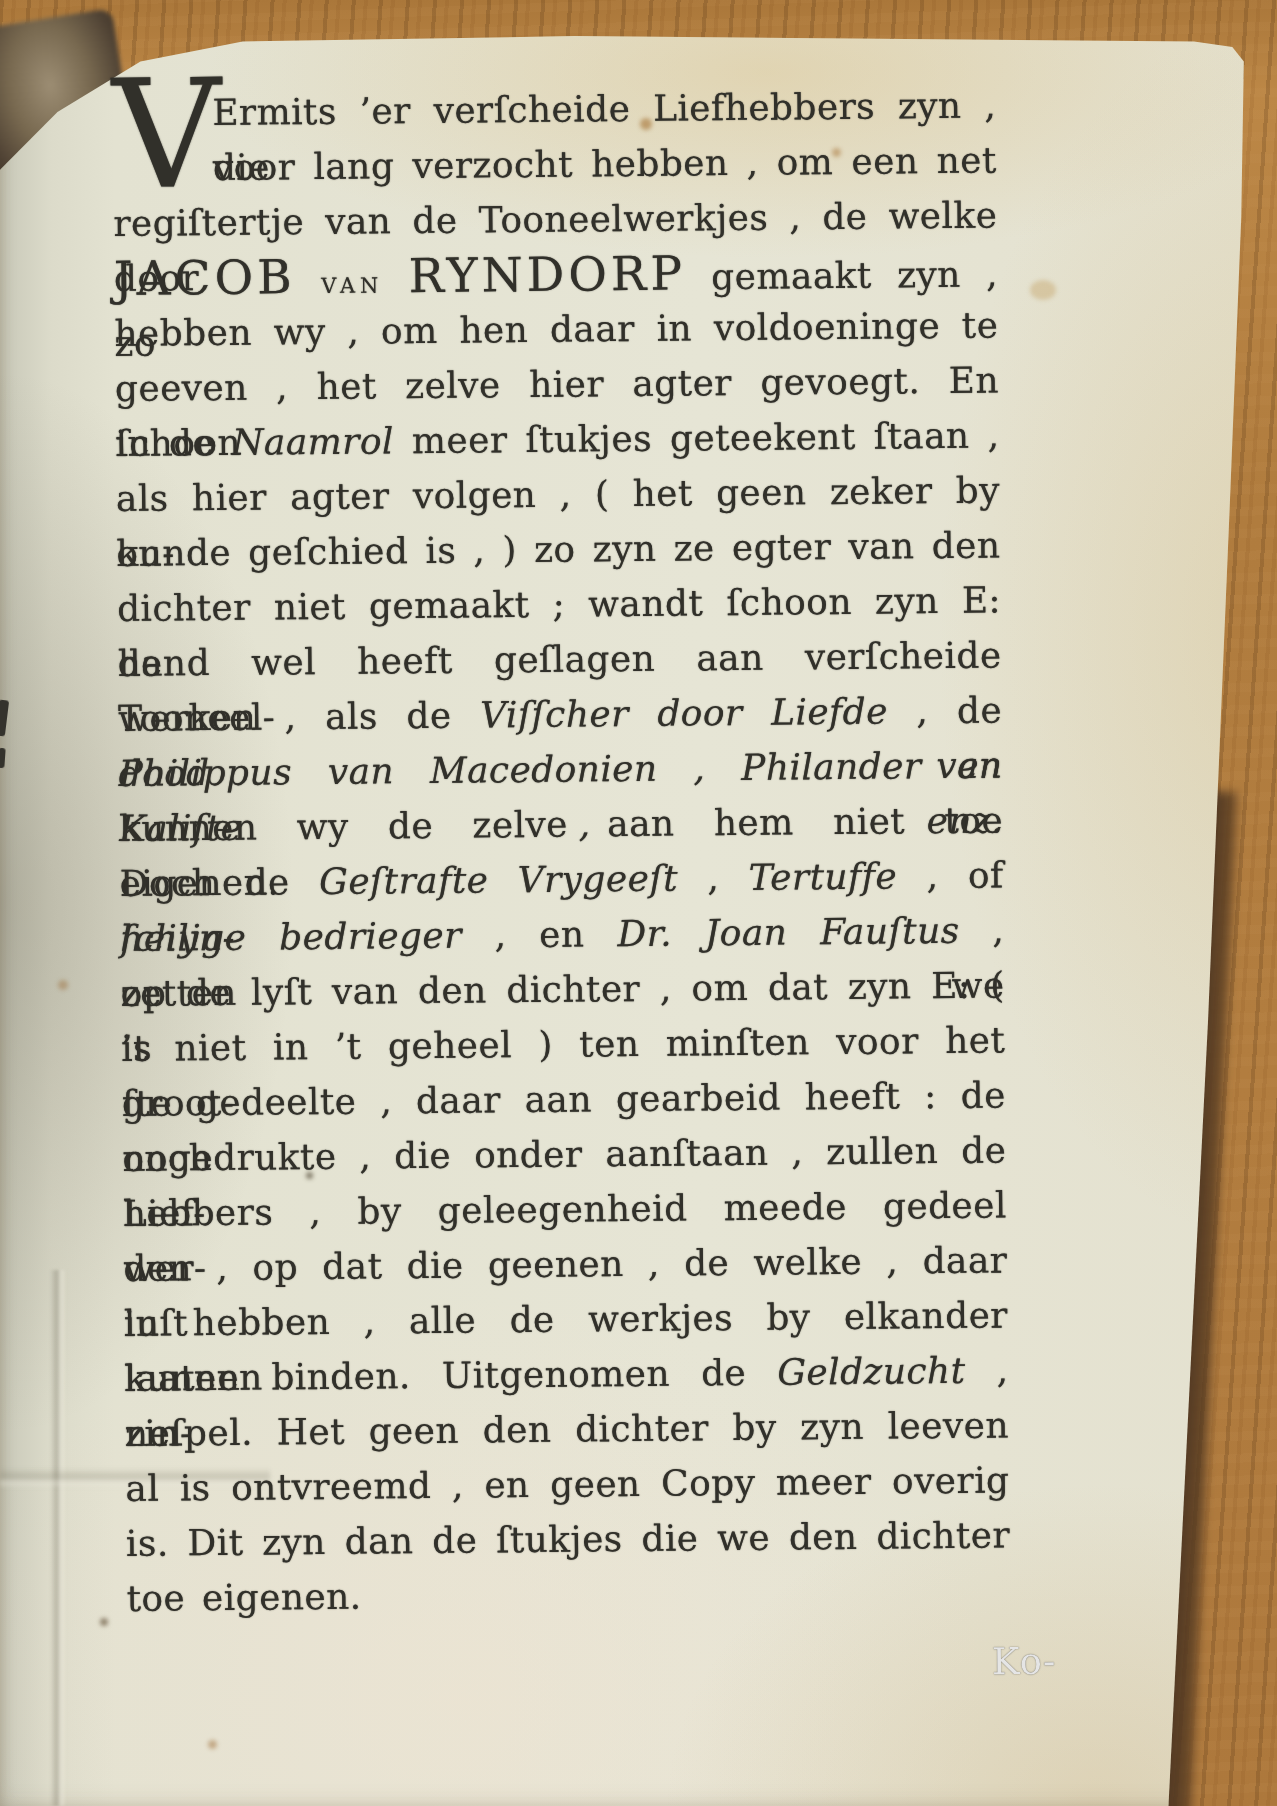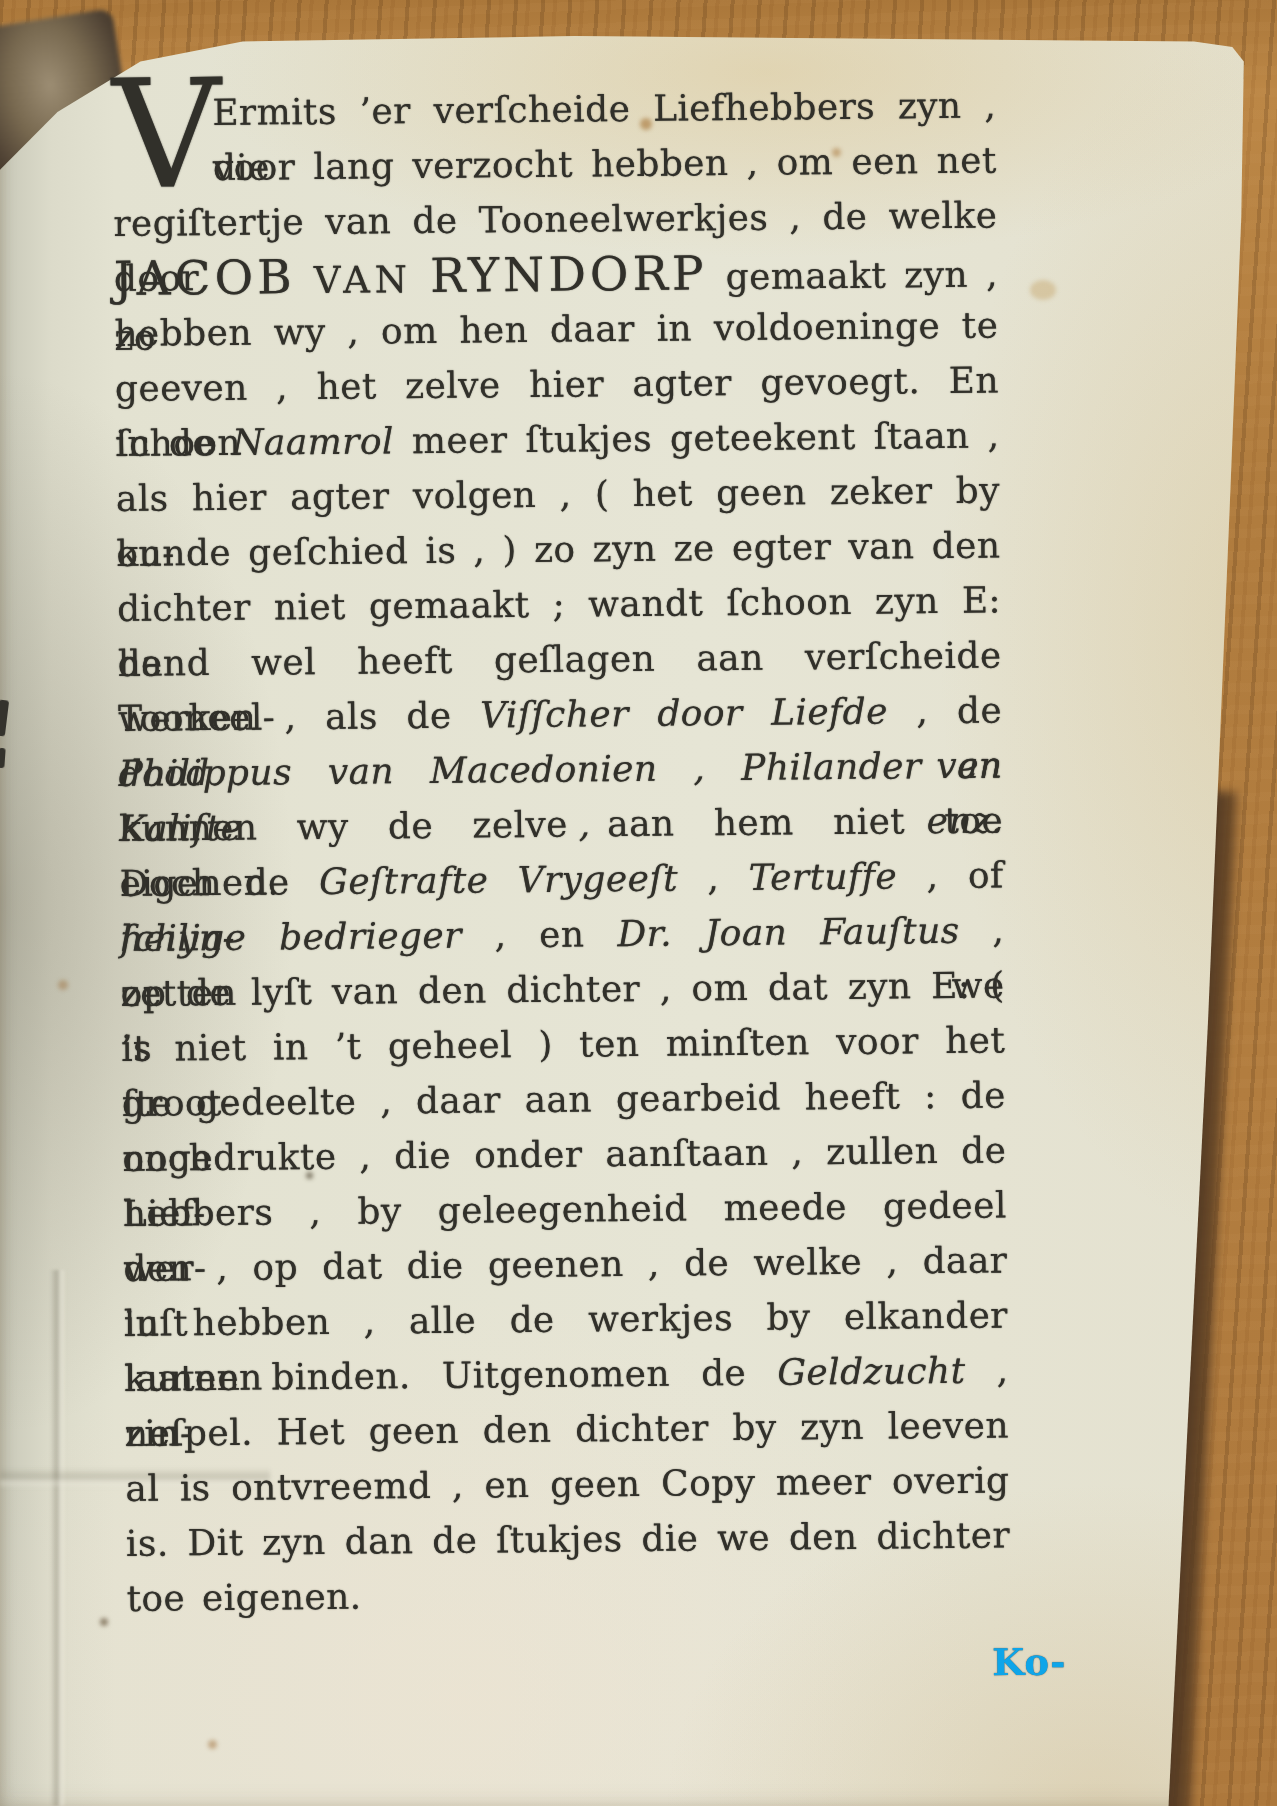--- a/index.html
+++ b/index.html
@@ -82,29 +82,29 @@
     transform:rotate(-0.55deg); transform-origin:0 0;
     color:#31302a; font-size:36px; line-height:55px;
     letter-spacing:0.4px; word-spacing:5px;
     text-shadow:0 0 1.2px rgba(49,48,42,0.85);
   }
   .line { height:55px; text-align:justify; text-align-last:justify; text-justify:inter-word; }
   .line.nojust { text-align:left; text-align-last:left; }
   .line.ind { padding-left:100px; }
   .it  { font-style:italic; }
   .nc  { font-size:47px; letter-spacing:4px; }
-  .ncs { font-size:37px; letter-spacing:5px; }
+  .ncs { font-size:21px; letter-spacing:5px; }
   .dropcap {
     position:absolute; left:0; top:-26px;
     font-size:150px; line-height:150px; color:#31302a;
     text-shadow:0 0 1.5px rgba(49,48,42,0.9);
   }
   .catchword {
     position:absolute; left:992px; top:1640px;
-    font-size:37px; font-weight:bold; color:#0ea5e9;
+    font-size:37px; font-weight:normal; color:#e5e5e5;
     letter-spacing:1px; text-shadow:0 0 1.2px rgba(49,48,42,0.85);
     transform:rotate(-0.55deg);
   }
 </style>
 </head>
 <body>
 
 <div class="scene">
   <div class="wood"></div>
   <div class="board-edge"></div>

